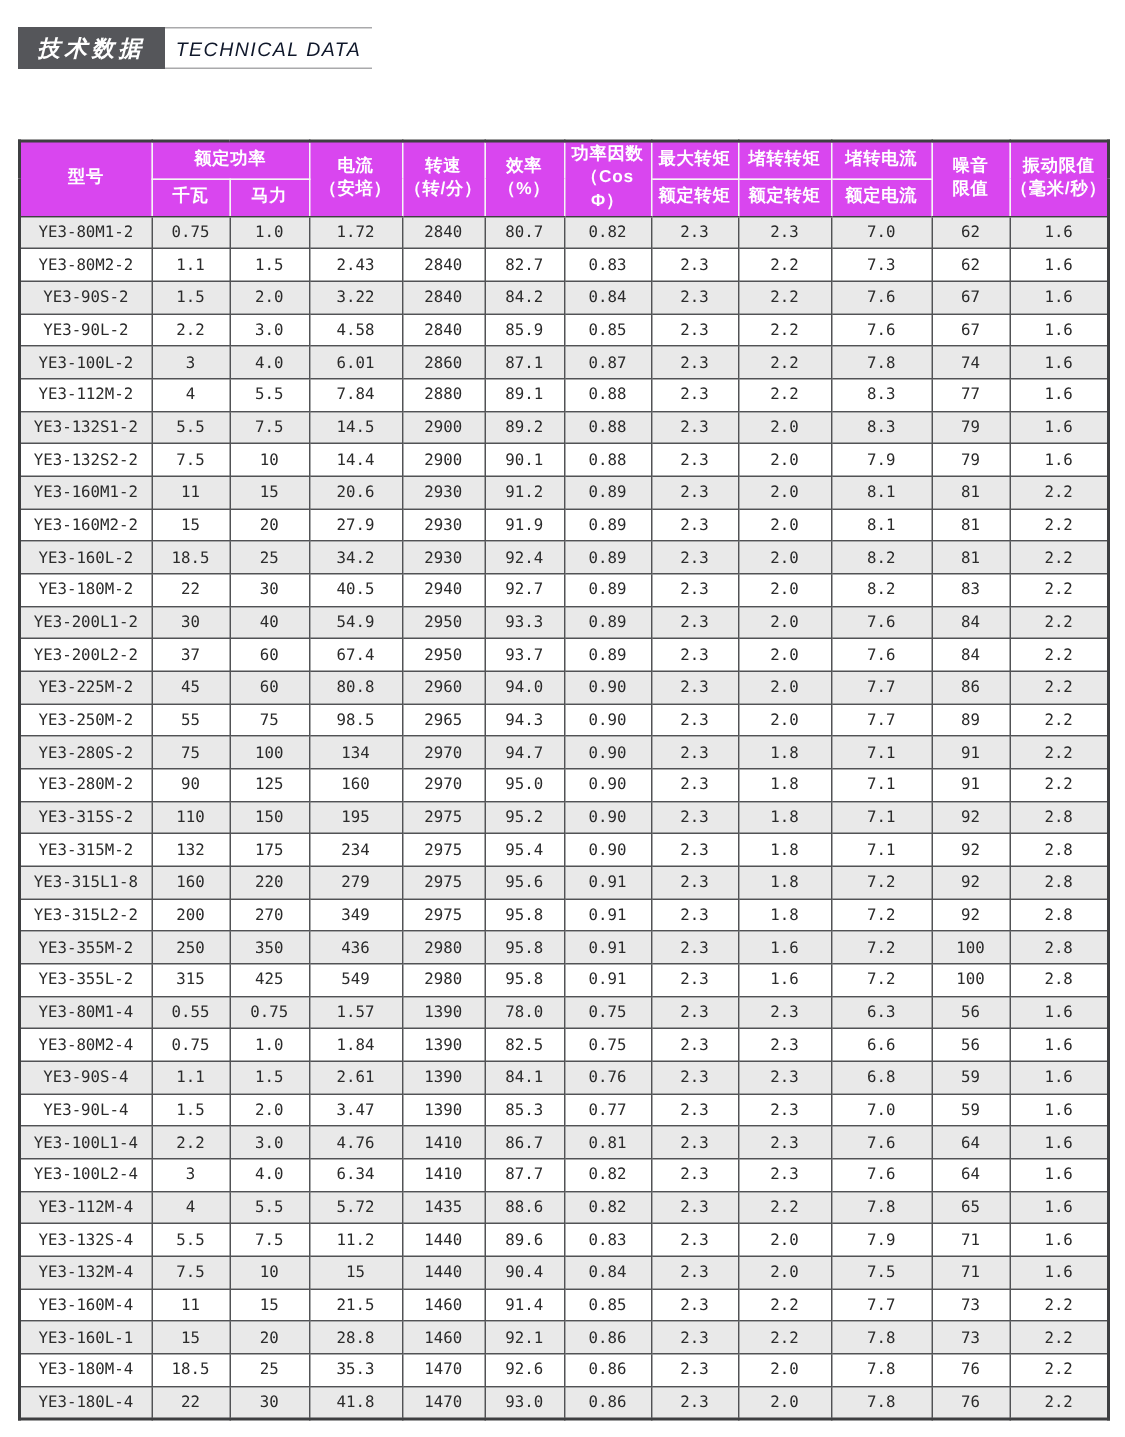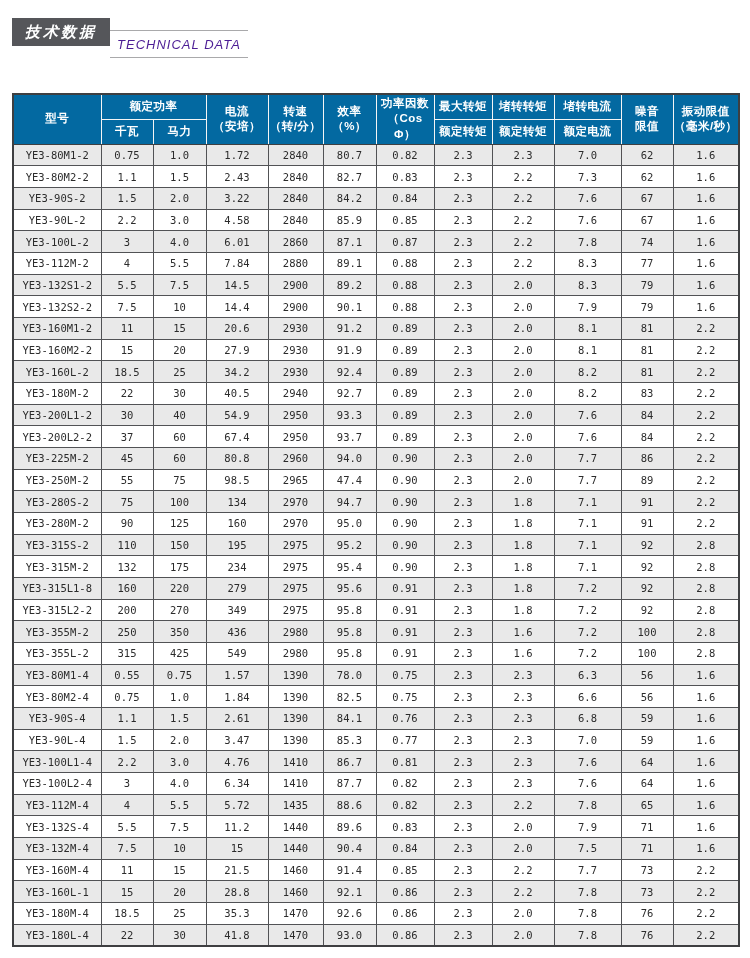--- a/index.html
+++ b/index.html
@@ -17,33 +17,33 @@
   .title-box {
     background: #55565a; color: #ffffff;
     width: 98px; height: 28px;
     display: flex; align-items: center; justify-content: center;
     font-size: 15px; letter-spacing: 3px; font-weight: bold;
   }
   .title-en {
     width: 138px; height: 28px;
     border-top: 1px solid #a9a9ab; border-bottom: 1px solid #a9a9ab;
     display: flex; align-items: center; justify-content: center;
-    color: #4c1d95; font-size: 13px; letter-spacing: 1px; margin-top: 12px;
+    color: #0f172a; font-size: 13px; letter-spacing: 1px;
   }
 
   
   table.tech {
     position: absolute; top: 93px; left: 12px;
     width: 726px;
     border-collapse: collapse;
     table-layout: fixed;
     border: 2px solid #3e3f41;
   }
   thead th {
-    background: #0369a1; color: #ffffff;
+    background: #d946ef; color: #ffffff;
     font-size: 11.5px; font-weight: bold;
     border: 1px solid #f5f5f5;
     height: 25px; padding: 0;
     text-align: center; vertical-align: middle;
     white-space: pre-line; line-height: 1.35;
     letter-spacing: 0.5px;
   }
   thead th.bb { border-bottom: 1px solid #3e3f41; }
   tbody td {
     border: 1px solid #515255;
@@ -319,21 +319,21 @@
           <td>7.7</td>
           <td>86</td>
           <td>2.2</td>
         </tr>
         <tr class="plain">
           <td>YE3-250M-2</td>
           <td>55</td>
           <td>75</td>
           <td>98.5</td>
           <td>2965</td>
-          <td>47.4</td>
+          <td>94.3</td>
           <td>0.90</td>
           <td>2.3</td>
           <td>2.0</td>
           <td>7.7</td>
           <td>89</td>
           <td>2.2</td>
         </tr>
         <tr class="stripe">
           <td>YE3-280S-2</td>
           <td>75</td>

